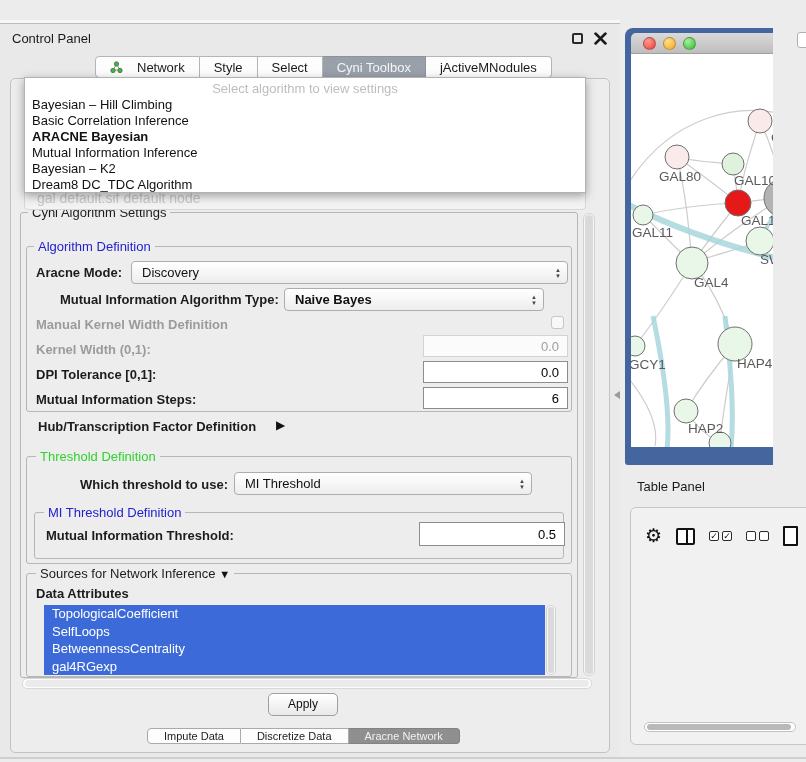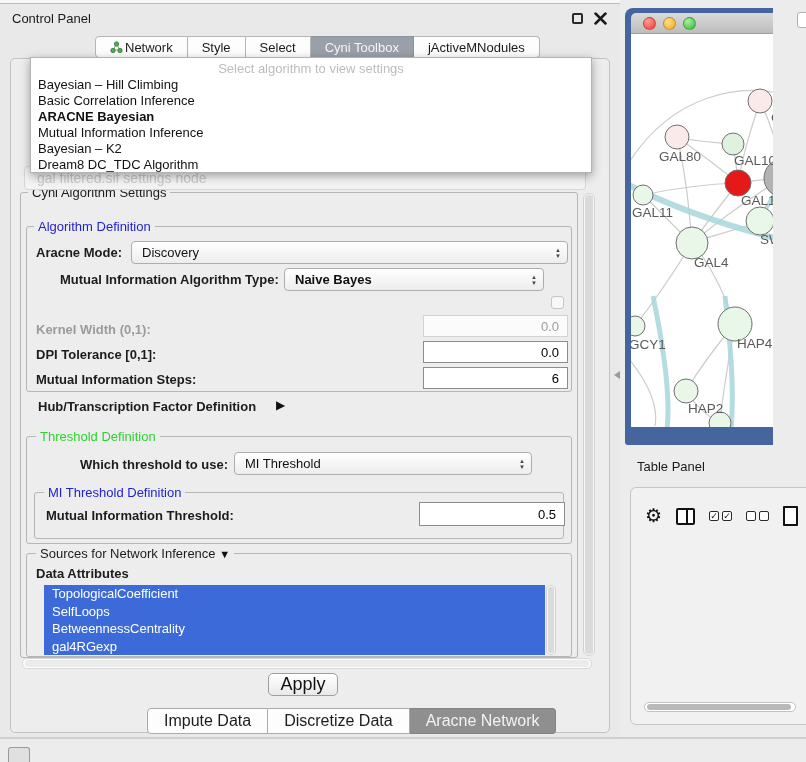--- a/index.html
+++ b/index.html
@@ -1,37 +1,37 @@
 <!DOCTYPE html>
 <html><head>
 <meta charset="utf-8">
 <style>
   * { margin:0; padding:0; box-sizing:border-box; }
   html,body { width:806px; height:762px; overflow:hidden; }
   body { font-family:"Liberation Sans", sans-serif; background:#ececec; position:relative; color:#1c1c1c; }
-  #app { position:absolute; inset:0; }
+  #app { position:absolute; inset:0;margin-top:20px; }
 
   
   .cp { position:absolute; left:0; top:0; width:620px; height:737px; background:#e9e9e9; }
   .cp-topstrip { position:absolute; left:0; top:0; width:620px; height:4px; background:#f7f7f7; border-bottom:1px solid #bcbcbc; }
   .cp-title { position:absolute; left:12px; top:11px; font-size:13px; color:#1a1a1a; }
   .float-btn { position:absolute; left:572px; top:13px; width:11px; height:11px; border:2px solid #2a2a2a; border-radius:2px; background:transparent; }
   .close-btn { position:absolute; left:594px; top:12px; width:13px; height:13px; }
   .cp-main { position:absolute; left:10px; top:58px; width:600px; height:675px; background:#ededed; border:1px solid #c2c2c2; border-radius:5px; }
 
   
   .tabs { position:absolute; left:95px; top:36px; height:22px; display:flex; z-index:6; }
-  .tab { height:22px; background:#fdfdfd; border:1px solid #b5b5b5; border-left:none; font-size:13px; color:#1a1a1a; display:flex; align-items:center; gap:2px; padding:0 14px; }
+  .tab { height:22px; background:#fdfdfd; border:1px solid #b5b5b5; border-left:none; font-size:13px; color:#1a1a1a; display:flex; align-items:center; gap:14px; padding:0 14px; }
   .tab:first-child { border-left:1px solid #b5b5b5; border-radius:4px 0 0 4px; }
   .tab:last-child { border-radius:0 4px 4px 0; }
   .tab.sel { background:#99a0a9; color:#f5f5f5; border-color:#8c939c; }
   .net-ico { width:13px; height:13px; display:inline-block; }
 
   
-  .popup { position:absolute; left:30px; top:57px; width:562px; height:116px; background:#ffffff; border:1px solid #b2b2b2; box-shadow:0 3px 9px rgba(0,0,0,.35); z-index:10; padding-top:2px; }
+  .popup { position:absolute; left:24px; top:57px; width:562px; height:116px; background:#ffffff; border:1px solid #b2b2b2; box-shadow:0 3px 9px rgba(0,0,0,.35); z-index:10; padding-top:2px; }
   .popup-hdr { font-size:13px; color:#bdbdbd; text-align:center; height:17px; line-height:17px; }
   .popup-item { font-size:13px; color:#111; height:16px; line-height:16px; padding-left:7px; white-space:nowrap; }
   .popup-item.bold { font-weight:bold; }
 
   .ghost-combo { position:absolute; left:24px; top:166px; width:562px; height:24px; border:1px solid #d6d6d6; border-radius:4px; background:#f3f3f3; z-index:4; font-size:14px; color:#c8c8c8; line-height:22px; padding-left:12px; overflow:hidden; }
 
   
   .group { position:absolute; border:1px solid #b6b6b6; border-radius:3px; }
   .legend { position:absolute; font-size:13px; background:#ededed; padding:0 4px; white-space:nowrap; z-index:2; }
   .legend.blue { color:#2222cf; }
@@ -52,24 +52,24 @@
   .arrow-ico { font-size:12px; color:#111; }
 
   .attr-list { position:absolute; left:44px; top:585px; width:501px; height:70px; background:#fff; overflow:hidden; }
   .attr-item { background:#3c6bd9; color:#fff; font-size:13px; height:17.5px; line-height:17.5px; padding-left:8px; }
 
   .vscroll { position:absolute; background:#f7f7f7; border:1px solid #d2d2d2; border-radius:6px; }
   .vscroll .thumb { position:absolute; left:1px; right:1px; top:1px; bottom:1px; background:#dadada; border-radius:6px; }
   .hscroll { position:absolute; background:#fcfcfc; border:1px solid #d8d8d8; border-radius:5px; }
   .hscroll .thumb { position:absolute; top:1px; bottom:1px; left:2px; background:#ebebeb; border-radius:5px; }
 
-  .apply-btn { position:absolute; left:268px; top:673px; width:70px; height:23px; background:linear-gradient(#ffffff,#e9e9e9); border:1px solid #9e9e9e; border-radius:5px; font-size:18px; color:#111; text-align:center; line-height:21px; }
+  .apply-btn { position:absolute; left:268px; top:673px; width:70px; height:23px; background:linear-gradient(#ffffff,#e9e9e9); border:1px solid #9e9e9e; border-radius:5px; font-size:12px; color:#111; text-align:center; line-height:21px; }
 
   .btabs { position:absolute; left:147px; top:708px; height:22px; display:flex; z-index:3; }
-  .btab { height:26px; background:#fdfdfd; border:1px solid #aaa; border-left:none; font-size:16px; display:flex; align-items:center; padding:0 16px; }
+  .btab { height:16px; background:#fdfdfd; border:1px solid #aaa; border-left:none; font-size:11px; display:flex; align-items:center; padding:0 16px; }
   .btab:first-child { border-left:1px solid #aaa; border-radius:4px 0 0 4px; }
   .btab:last-child { border-radius:0 4px 4px 0; }
   .btab.sel { background:#8f8f8f; border-color:#828282; color:#f2f2f2; }
 
   .bottom-line { position:absolute; left:0; top:737px; width:806px; height:2px; background:#cfcfcf; }
   .dock-btn { position:absolute; left:8px; top:747px; width:22px; height:15px; border:1px solid #9a9a9a; border-bottom:none; border-radius:3px 3px 0 0; background:#e0e0e0; }
   .splitter-arrow { position:absolute; left:614px; top:371px; width:0; height:0; border-top:4px solid transparent; border-bottom:4px solid transparent; border-right:6px solid #9a9a9a; }
 
   
   .netwin { position:absolute; left:625px; top:8px; width:148px; height:437px; background:#45659f; border-radius:8px 0 0 3px; }
@@ -126,21 +126,21 @@
         </div>
         <div class="tab sel">
           <span>Cyni Toolbox</span>
         </div>
         <div class="tab">
           <span>jActiveMNodules</span>
         </div>
       </div>
 
     <div class="ghost-combo">
-      <span>gal filtered.sif settings node</span>
+      <span>gal default.sif default node</span>
     </div>
 
     <div class="popup">
       <div class="popup-hdr">Select algorithm to view settings</div>
       <div id="dd-items">
           <div class="popup-item">Bayesian – Hill Climbing</div>
           <div class="popup-item">Basic Correlation Inference</div>
           <div class="popup-item bold">ARACNE Bayesian</div>
           <div class="popup-item">Mutual Information Inference</div>
           <div class="popup-item">Bayesian – K2</div>
@@ -159,20 +159,21 @@
       <span class="txt">Discovery</span>
       <span class="updown"></span>
     </div>
 
     <span class="lbl" style="left:36px; top:272px;padding-left:24px;">Mutual Information Algorithm Type:</span>
     <div class="combo" style="left:284px; top:268px; width:260px; height:23px;font-weight:bold;">
       <span class="txt">Naive Bayes</span>
       <span class="updown"></span>
     </div>
 
+    <span class="lbl dis" style="left:36px; top:297px;">Manual Kernel Width Definition</span>
     <div class="checkbox" style="left:551px; top:296px;"></div>
 
     <span class="lbl dis" style="left:36px; top:322px;">Kernel Width (0,1):</span>
     <div class="field dis" style="left:423px; top:315px; width:145px; height:22px;">0.0</div>
 
     <span class="lbl" style="left:36px; top:347px;">DPI Tolerance [0,1]:</span>
     <div class="field" style="left:423px; top:341px; width:145px; height:22px;">0.0</div>
 
     <span class="lbl" style="left:36px; top:372px;">Mutual Information Steps:</span>
     <div class="field" style="left:423px; top:367px; width:145px; height:22px;">6</div>

